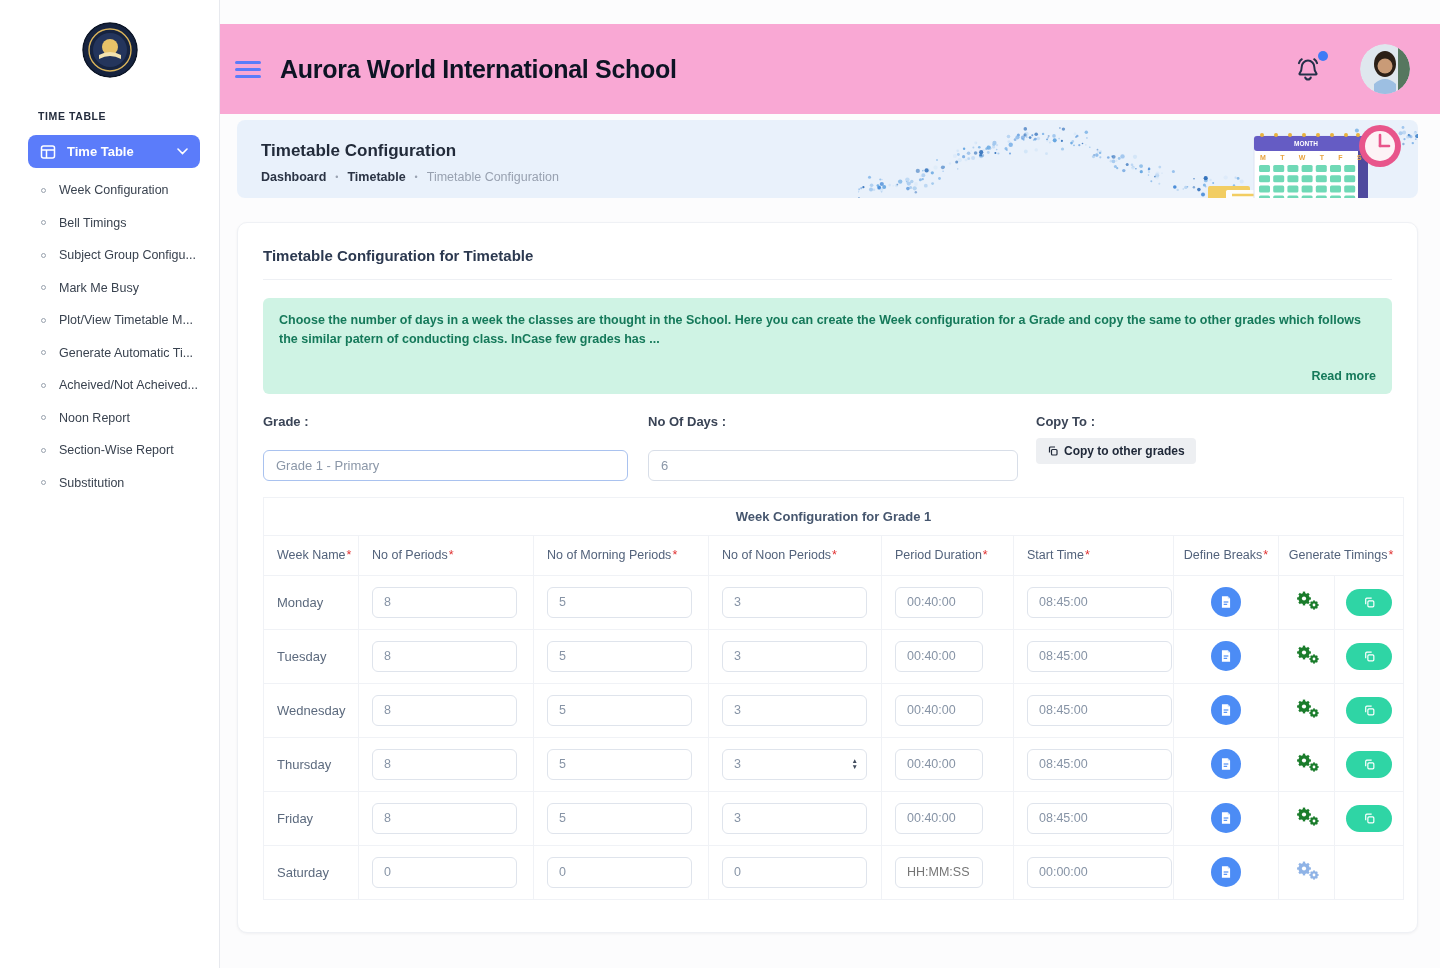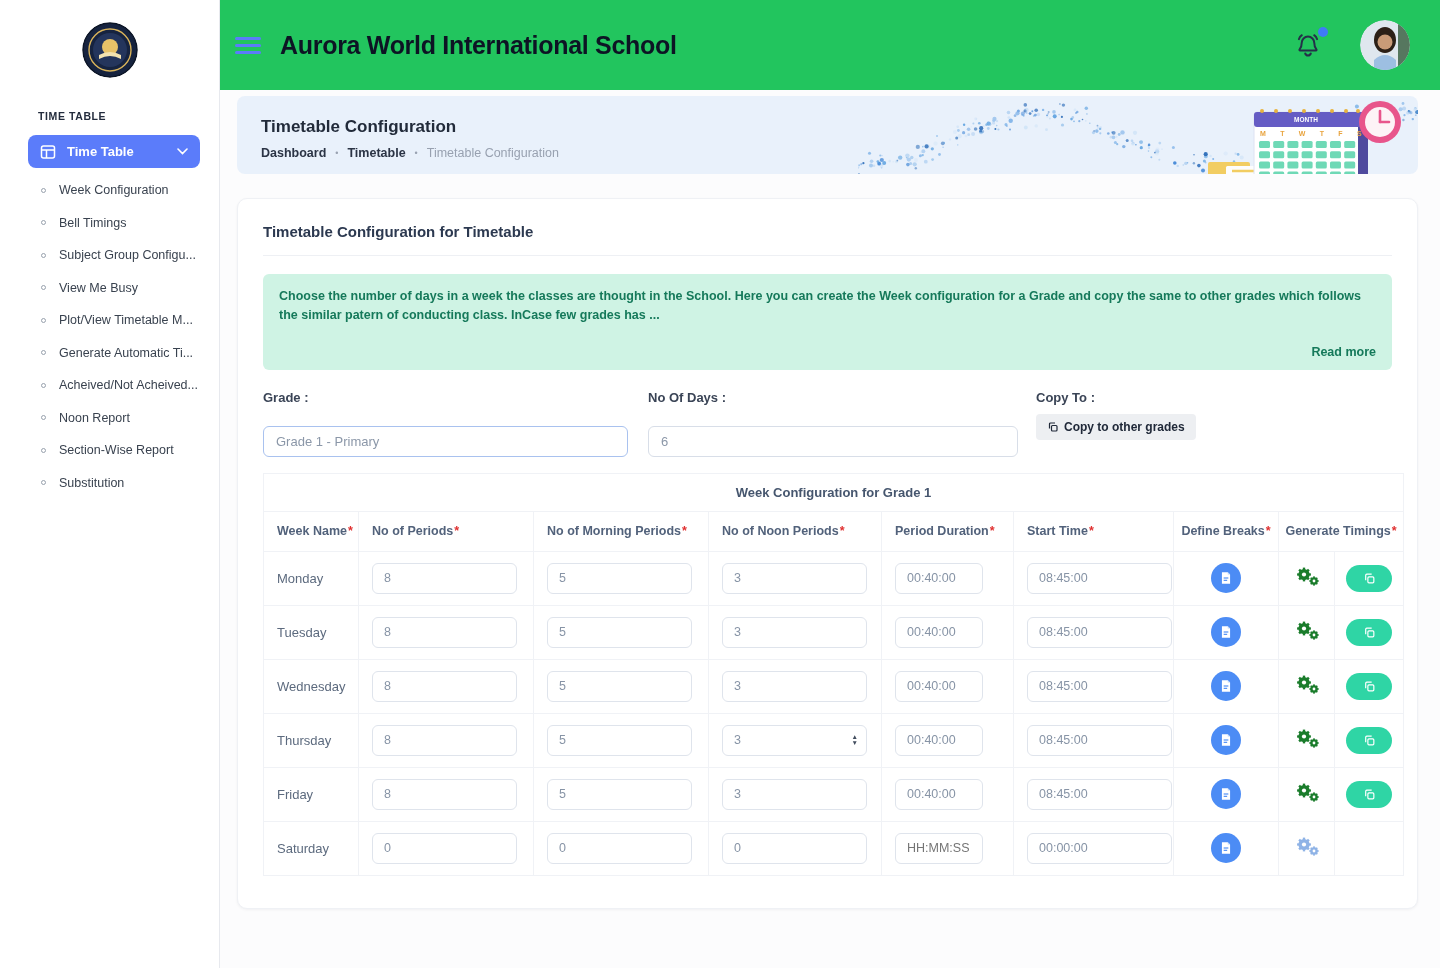--- a/index.html
+++ b/index.html
@@ -14,21 +14,21 @@
   .side-section-label { margin:32px 0 0 38px; font-size:10.5px; font-weight:700; letter-spacing:.6px; color:#232c3d; }
   .side-active { margin:13px 19px 0 28px; height:33px; background:#5b7cfa; border-radius:8px; display:flex; align-items:center; padding:0 12px; cursor:pointer; }
   .side-active .lbl { color:#fff; font-size:13px; font-weight:600; margin-left:11px; flex:1; }
   .subitems { list-style:none; margin-top:6px; }
   .subitems li { height:32.5px; display:flex; align-items:center; padding-left:41px; cursor:pointer; }
   .bullet { width:5px; height:5px; border:1.4px solid #98a1ad; border-radius:50%; flex-shrink:0; }
   .subitems .s-lbl { margin-left:13px; font-size:12.5px; color:#39424f; white-space:nowrap; }
 
   
   .main { flex:1; background:#fcfcfd; display:flex; flex-direction:column; min-width:0; }
-  .topbar { height:90px; background:#22c55e; display:flex; align-items:center; padding:0 30px 0 15px; flex-shrink:0; }
+  .topbar { height:90px; background:#f9a8d4; display:flex; align-items:center; padding:0 30px 0 15px; flex-shrink:0;margin-top:24px; }
   .hamburger { width:26px; display:flex; flex-direction:column; gap:4px; cursor:pointer; }
   .hamburger span { height:3px; border-radius:2px; background:#5b7cfa; }
   .school-title { margin-left:19px; font-size:25px; font-weight:800; letter-spacing:-.3px; color:#0d1424; }
   .top-right { margin-left:auto; display:flex; align-items:center; gap:38px; }
   .bell-wrap { position:relative; width:28px; height:28px; cursor:pointer; }
   .bell-dot { position:absolute; top:-4px; right:-6px; width:10px; height:10px; border-radius:50%; background:#3f7bf6; }
   .avatar { width:50px; height:50px; border-radius:50%; overflow:hidden; cursor:pointer; flex-shrink:0; }
 
   
   .banner { margin:6px 22px 0 17px; height:78px; border-radius:8px; background:#e9f1fb; position:relative; overflow:hidden; flex-shrink:0; }
@@ -57,21 +57,21 @@
   .f-input { width:100%; height:31px; border:1px solid #d8dee8; border-radius:6px; padding:0 12px;
     font-size:13px; color:#8b97a8; background:#fff; outline:none; font-family:inherit;margin-top:12px; }
   .f-grade .f-input { border-color:#a9c2ef; }
   .copy-btn { display:inline-flex; align-items:center; gap:5px; background:#edeff2; border:none; border-radius:4px;
     padding:6px 11px; font-size:12px; font-weight:700; color:#202939; cursor:pointer; font-family:inherit; }
 
   
   .week-table { margin-top:16px; width:100%; border-collapse:collapse; table-layout:fixed; }
   .week-table th, .week-table td { border:1px solid #f0f2f6; }
   .caption-row th { height:38px; font-size:13px; font-weight:700; color:#46566e; text-align:center; }
-  .head-row th { height:40px; font-size:12.5px; font-weight:700; color:#52627b; text-align:left; padding-left:13px; }
+  .head-row th { height:40px; font-size:12.5px; font-weight:400; color:#52627b; text-align:left; padding-left:13px; }
   .head-row th.center { text-align:center; padding-left:0; }
   .req { color:#e03131; margin-left:1px; }
   .week-table td { height:54px; vertical-align:middle; padding-left:13px; }
   .week-table td.center { text-align:center; padding:0; }
   .day-lbl { font-size:13px; color:#5c6a7e; }
   .cell-input { width:145px; height:31px; border:1px solid #dfe4ec; border-radius:6px; padding:0 11px;
     font-size:12.5px; color:#8794a6; outline:none; background:#fff; font-family:inherit; }
   .cell-input.dur { width:88px; }
   .num-wrap { position:relative; width:145px; }
   .num-wrap .cell-input { width:100%; }
@@ -124,21 +124,21 @@
       <span class="s-lbl">Bell Timings</span>
     </li>
 
     <li>
       <span class="bullet"></span>
       <span class="s-lbl">Subject Group Configu...</span>
     </li>
 
     <li>
       <span class="bullet"></span>
-      <span class="s-lbl">View Me Busy</span>
+      <span class="s-lbl">Mark Me Busy</span>
     </li>
 
     <li>
       <span class="bullet"></span>
       <span class="s-lbl">Plot/View Timetable M...</span>
     </li>
 
     <li>
       <span class="bullet"></span>
       <span class="s-lbl">Generate Automatic Ti...</span>

